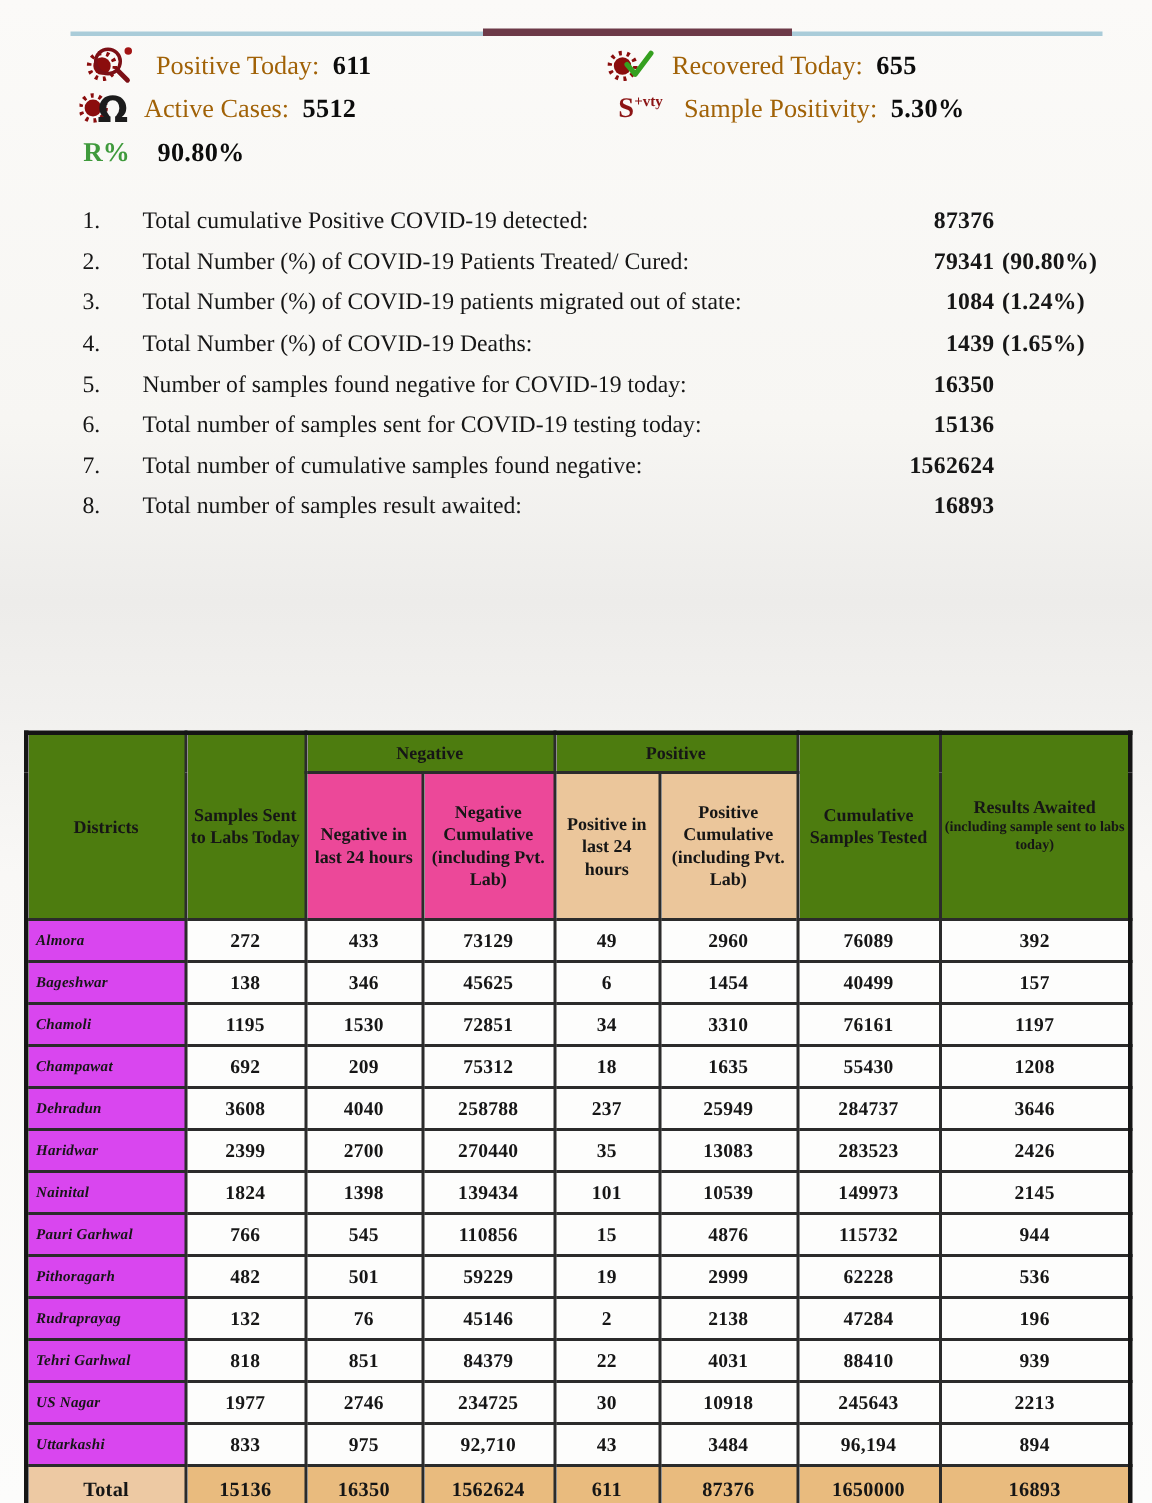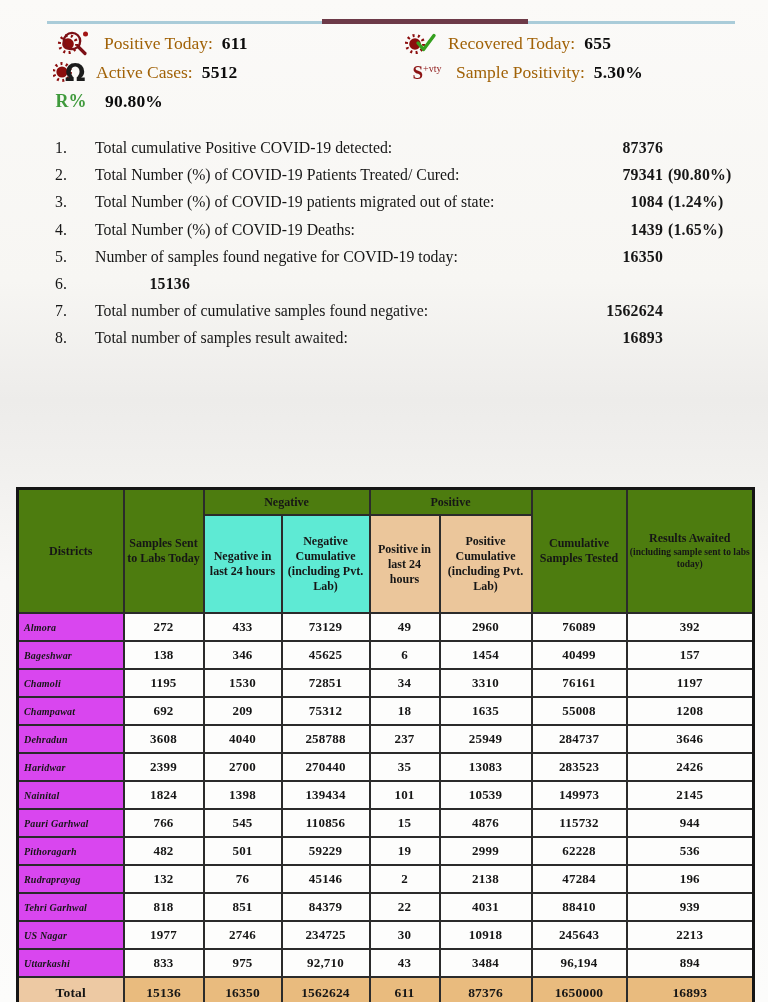--- a/index.html
+++ b/index.html
@@ -13,37 +13,37 @@
   .top-rule{position:absolute;top:21px;left:47px;width:688px;height:3px;background:#aaccd9;}
   .top-rule .maroon{position:absolute;top:-2px;left:275px;width:206px;height:5px;background:#6d3a48;}
   
   .stats{position:absolute;top:29px;left:46px;width:700px;display:grid;grid-template-columns:352px 1fr;row-gap:1px;}
   .stat{display:flex;align-items:center;height:28px;font-size:17.5px;}
   .stat .icon{width:58px;display:flex;justify-content:center;align-items:center;flex:none;}
   .stat.right .icon{width:50px;}
   .stat .label{white-space:nowrap;color:#a16207;}
   .stat .value{font-weight:bold;margin-left:9px;color:#0c0c0c;letter-spacing:.2px;}
   .spvty{color:#8c1414;font-weight:bold;font-size:19px;line-height:1;}
-  .spvty sup{font-size:10px;font-weight:normal;}
+  .spvty sup{font-size:10px;font-weight:bold;}
   .rpct{font-weight:bold;font-size:18px;line-height:1;color:#3f9a3c;}
   
   .list{position:absolute;top:139px;left:55px;width:697px;}
   .list-item{display:flex;align-items:baseline;height:27.2px;font-size:15.8px;}
   .list-item .num{width:40px;flex:none;}
   .list-item .lbl{flex:1;}
   .list-item .valnum{width:95px;flex:none;text-align:right;font-weight:bold;letter-spacing:.2px;}
   .list-item .valpct{width:84px;flex:none;text-align:left;font-weight:bold;padding-left:5px;letter-spacing:.2px;}
   
   .table-wrap{position:absolute;top:487px;left:16px;width:736px;}
   table{border-collapse:collapse;width:736px;table-layout:fixed;border:3px solid #151515;}
   th,td{border:2px solid #2b2b2b;padding:0 2px;overflow:hidden;}
   thead th{background:#cfe1e4;font-size:12px;font-weight:bold;text-align:center;line-height:1.25;}
   th.grp{height:24px;}
   tr.subhead th{height:96px;vertical-align:middle;}
-  th.neg-sub{background:#5eead4;margin-top:32px;}
+  th.neg-sub{background:#ec4899;margin-top:32px;}
   th.pos-sub{background:#ebc69b;}
   th.blue{background:#4d7c0f;}
   .subnote{font-size:9.5px;font-weight:bold;line-height:1.25;margin-top:1px;}
   tbody td{height:26px;background:#fdfdfc;font-size:13px;font-weight:bold;text-align:center;letter-spacing:.2px;}
   tbody td.district{background:#d946ef;text-align:left;padding-left:5px;font-size:10px;font-style:italic;}
   tfoot td{height:29px;background:#e9bb7e;font-size:13.5px;font-weight:bold;text-align:center;letter-spacing:.2px;}
   tfoot td.total-label{background:#edc9a3;}
 </style>
 </head>
 <body>
@@ -135,20 +135,21 @@
       <span class="valpct">(1.65%)</span>
     </div>
     <div class="list-item">
       <span class="num">5.</span>
       <span class="lbl">Number of samples found negative for COVID-19 today:</span>
       <span class="valnum">16350</span>
       <span class="valpct"></span>
     </div>
     <div class="list-item">
       <span class="num">6.</span>
+      <span class="lbl">Total number of samples sent for COVID-19 testing today:</span>
       <span class="valnum">15136</span>
       <span class="valpct"></span>
     </div>
     <div class="list-item">
       <span class="num">7.</span>
       <span class="lbl">Total number of cumulative samples found negative:</span>
       <span class="valnum">1562624</span>
       <span class="valpct"></span>
     </div>
     <div class="list-item">
@@ -221,21 +222,21 @@
           <td>76161</td>
           <td>1197</td>
         </tr>
         <tr>
           <td class="district">Champawat</td>
           <td>692</td>
           <td>209</td>
           <td>75312</td>
           <td>18</td>
           <td>1635</td>
-          <td>55008</td>
+          <td>55430</td>
           <td>1208</td>
         </tr>
         <tr>
           <td class="district">Dehradun</td>
           <td>3608</td>
           <td>4040</td>
           <td>258788</td>
           <td>237</td>
           <td>25949</td>
           <td>284737</td>

